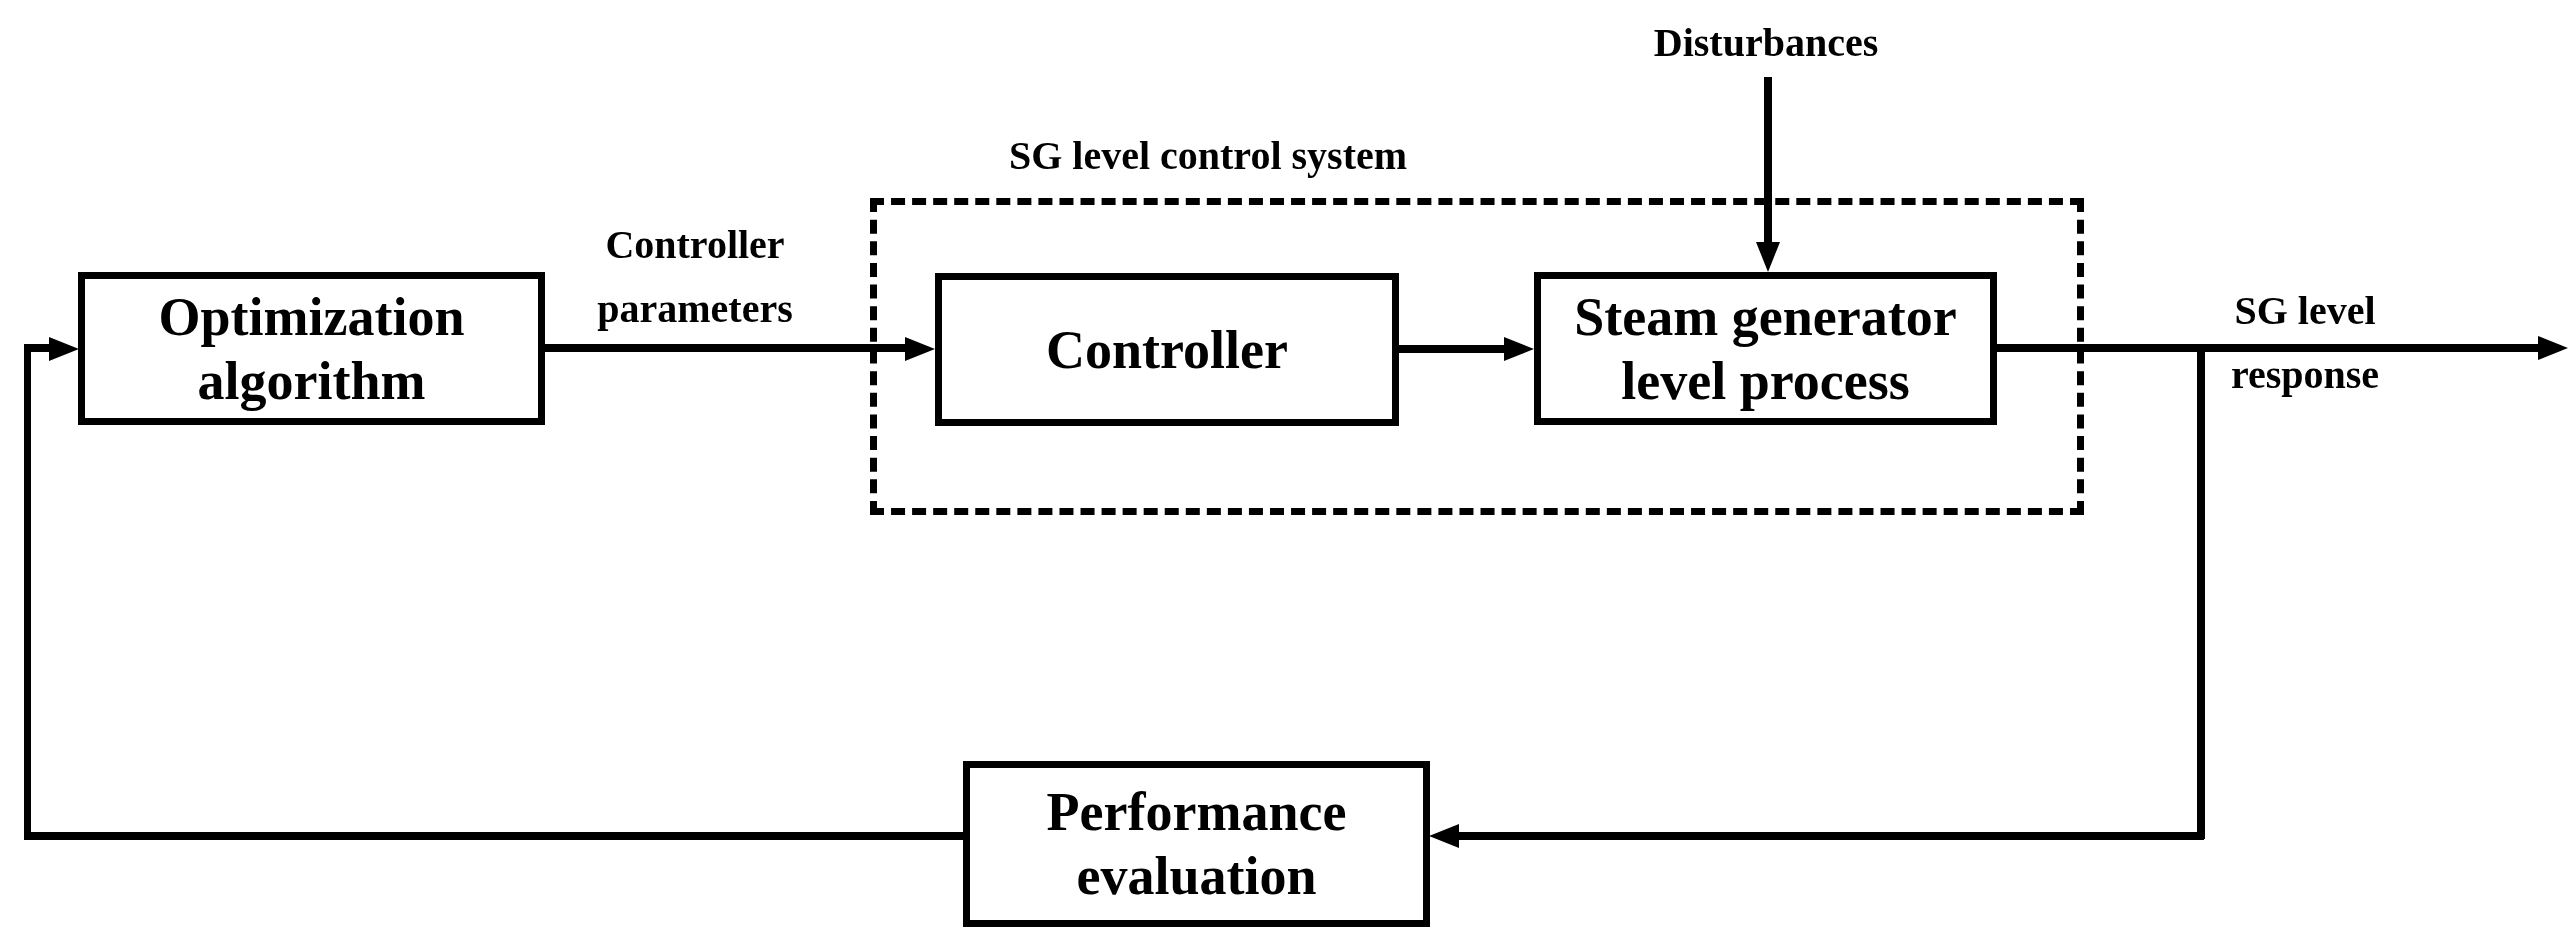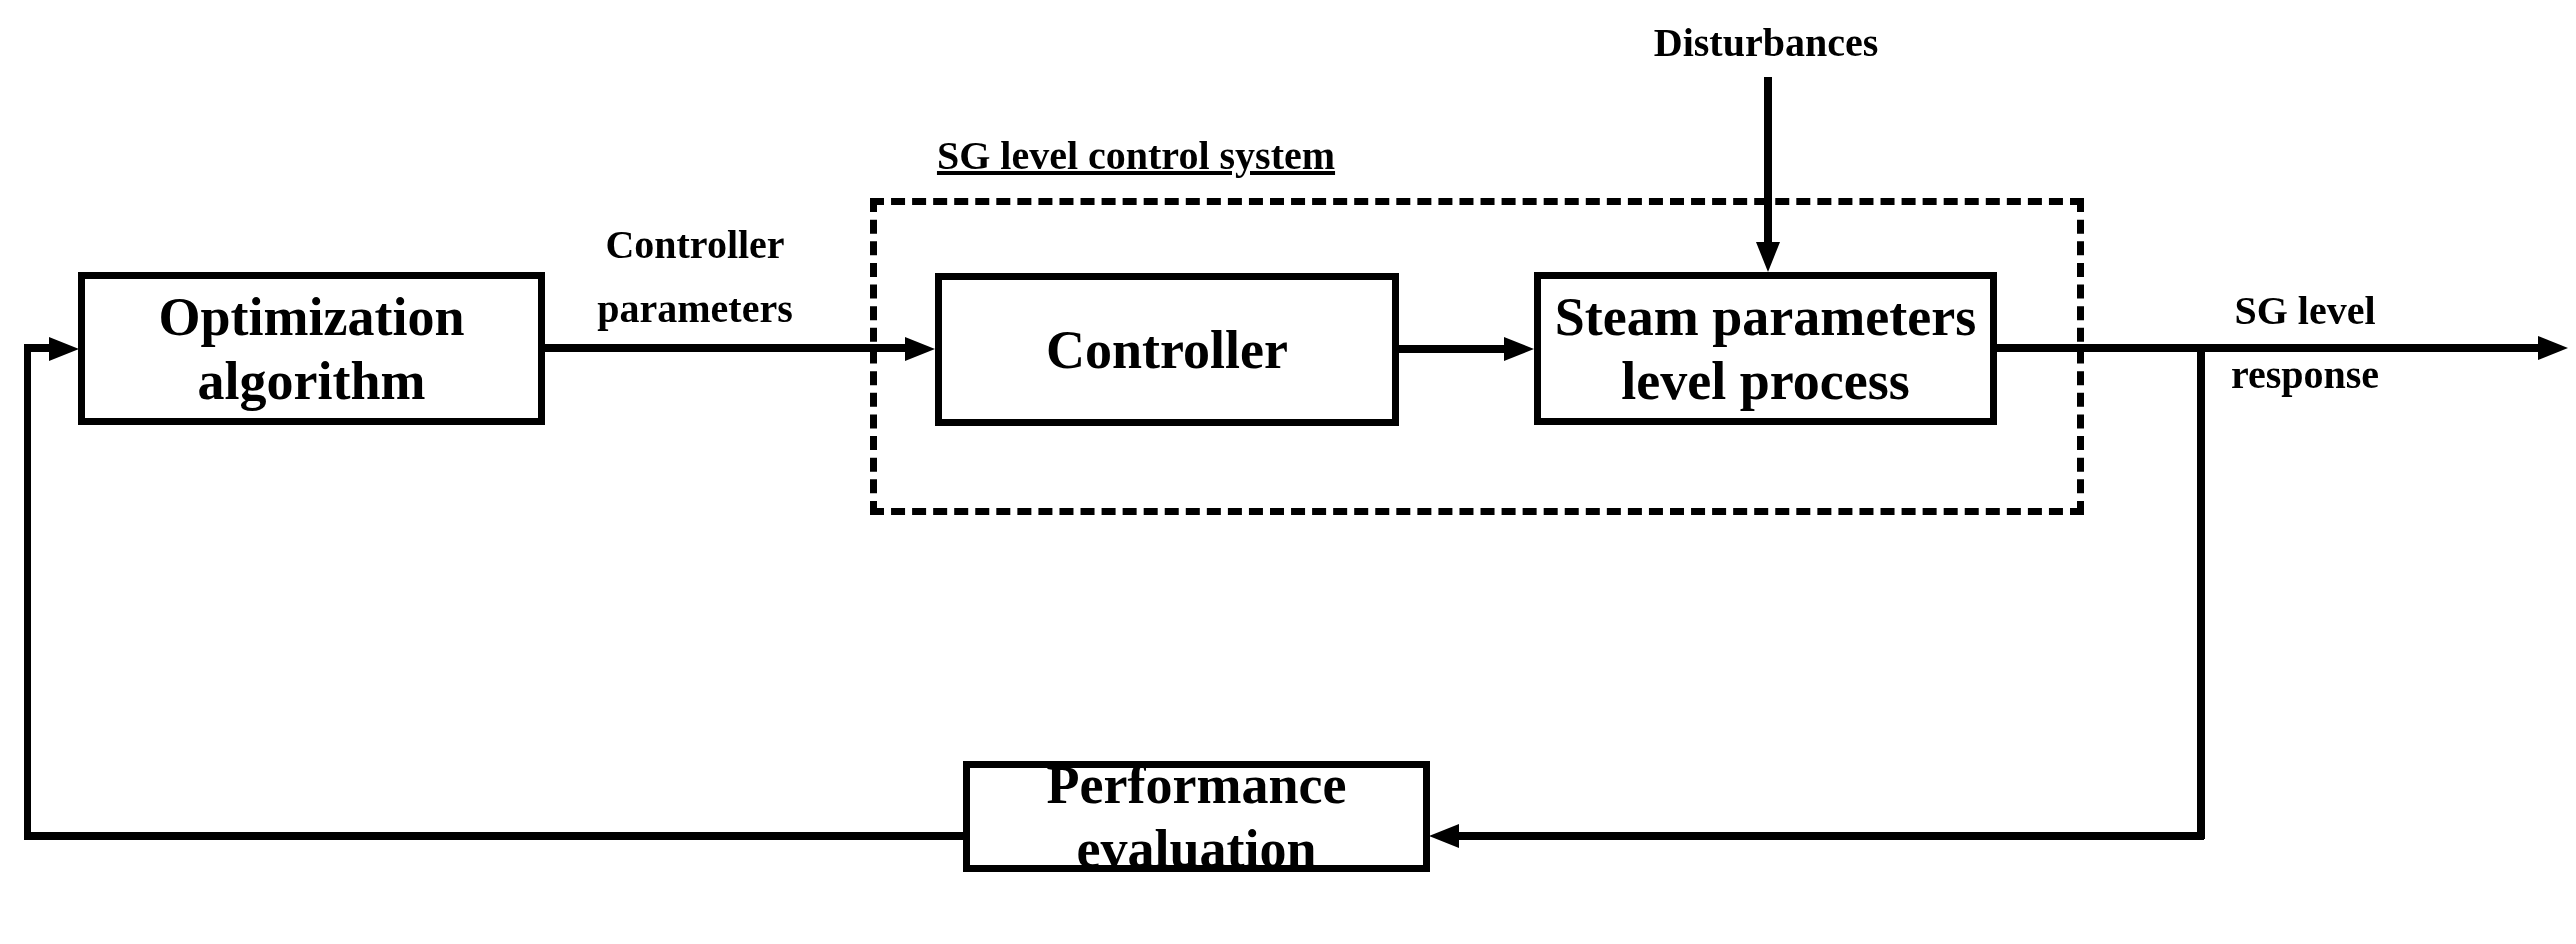--- a/index.html
+++ b/index.html
@@ -75,37 +75,37 @@
     border-right: 12.2px solid transparent;
     border-top: 30px solid #000000;
   }
 </style>
 </head>
 <body>
 
 <div id="canvas">
 
   <div class="dashed-box" style="left:870px; top:198px; width:1214px; height:317px;"></div>
-  <div class="label" style="left:1136px; top:124px;text-decoration:underline;">SG level control system</div>
+  <div class="label" style="left:1208px; top:124px;">SG level control system</div>
 
   <div class="block" style="left:78px; top:272px; width:467px; height:153px;text-align:center;">
     <span>Optimization
 algorithm</span>
   </div>
 
   <div class="block" style="left:935px; top:273px; width:464px; height:153px;">
     <span>Controller</span>
   </div>
 
   <div class="block" style="left:1534px; top:272px; width:463px; height:153px;">
-    <span>Steam parameters
+    <span>Steam generator
 level process</span>
   </div>
 
-  <div class="block" style="left:963px; top:761px; width:467px; height:111px;">
+  <div class="block" style="left:963px; top:761px; width:467px; height:166px;">
     <span>Performance
 evaluation</span>
   </div>
 
   <div class="label" style="left:1766px; top:10.5px;">Disturbances</div>
   <div class="vline" style="left:1764px; top:77px; height:169px;"></div>
   <div class="arrowhead down" style="left:1756px; top:242px;"></div>
 
   <div class="label" style="left:695px; top:213px;">Controller
 parameters</div>

